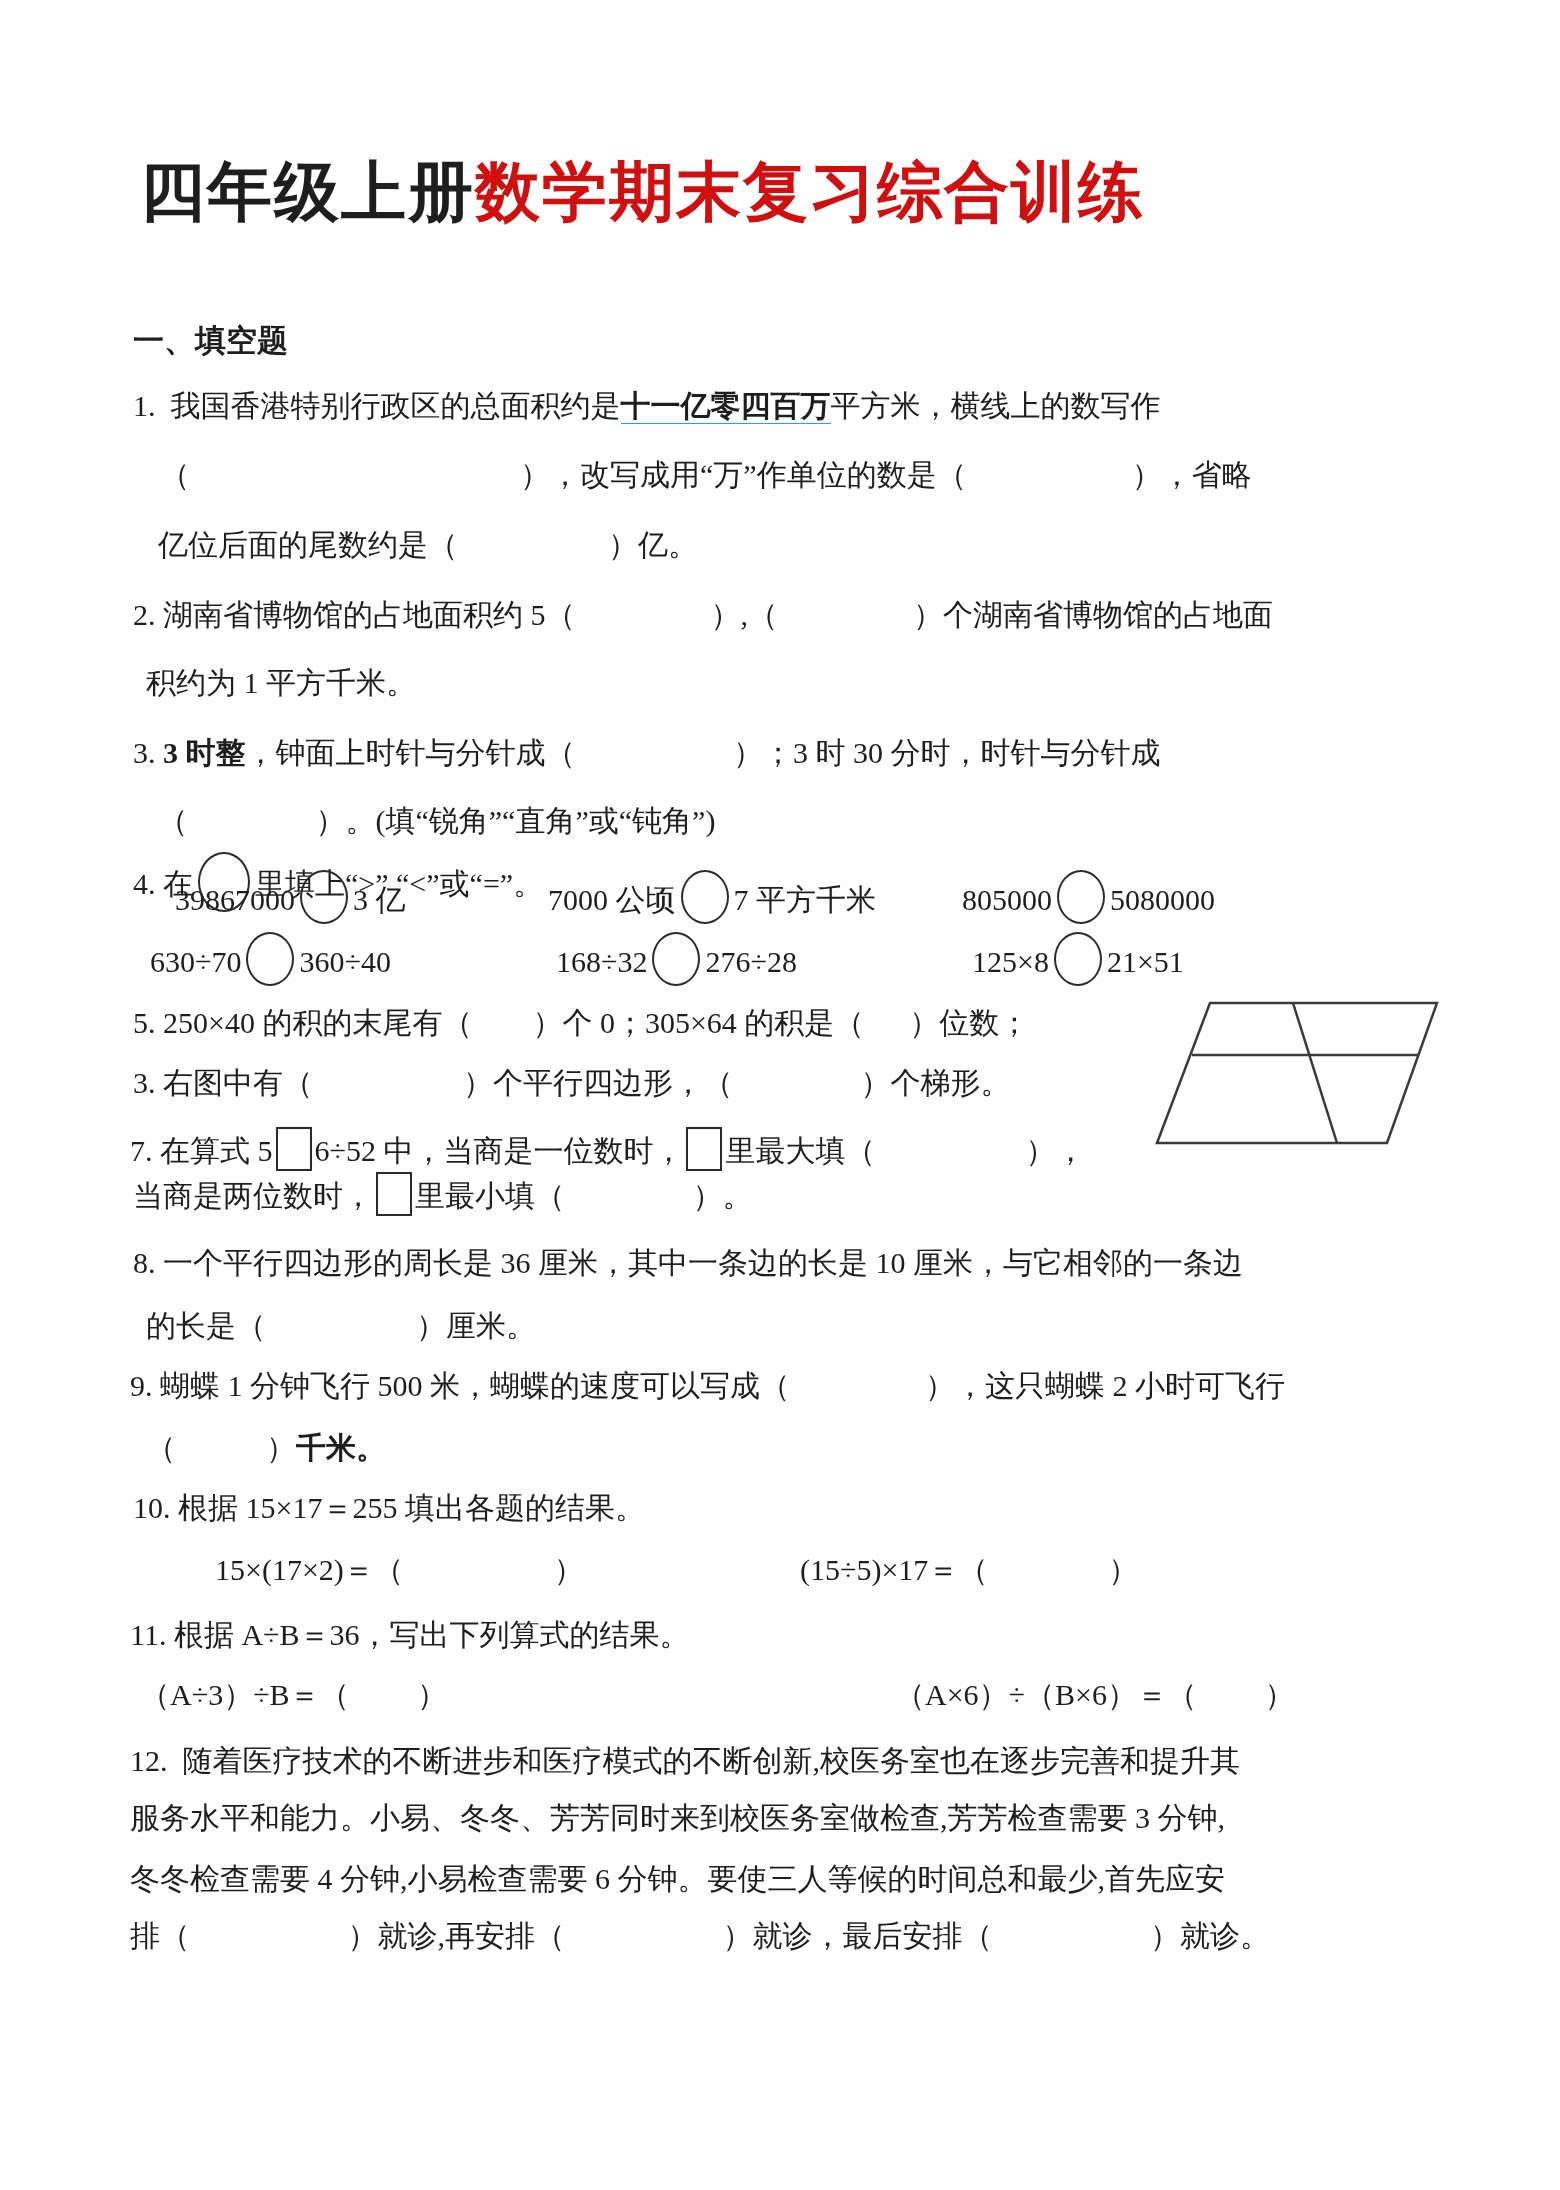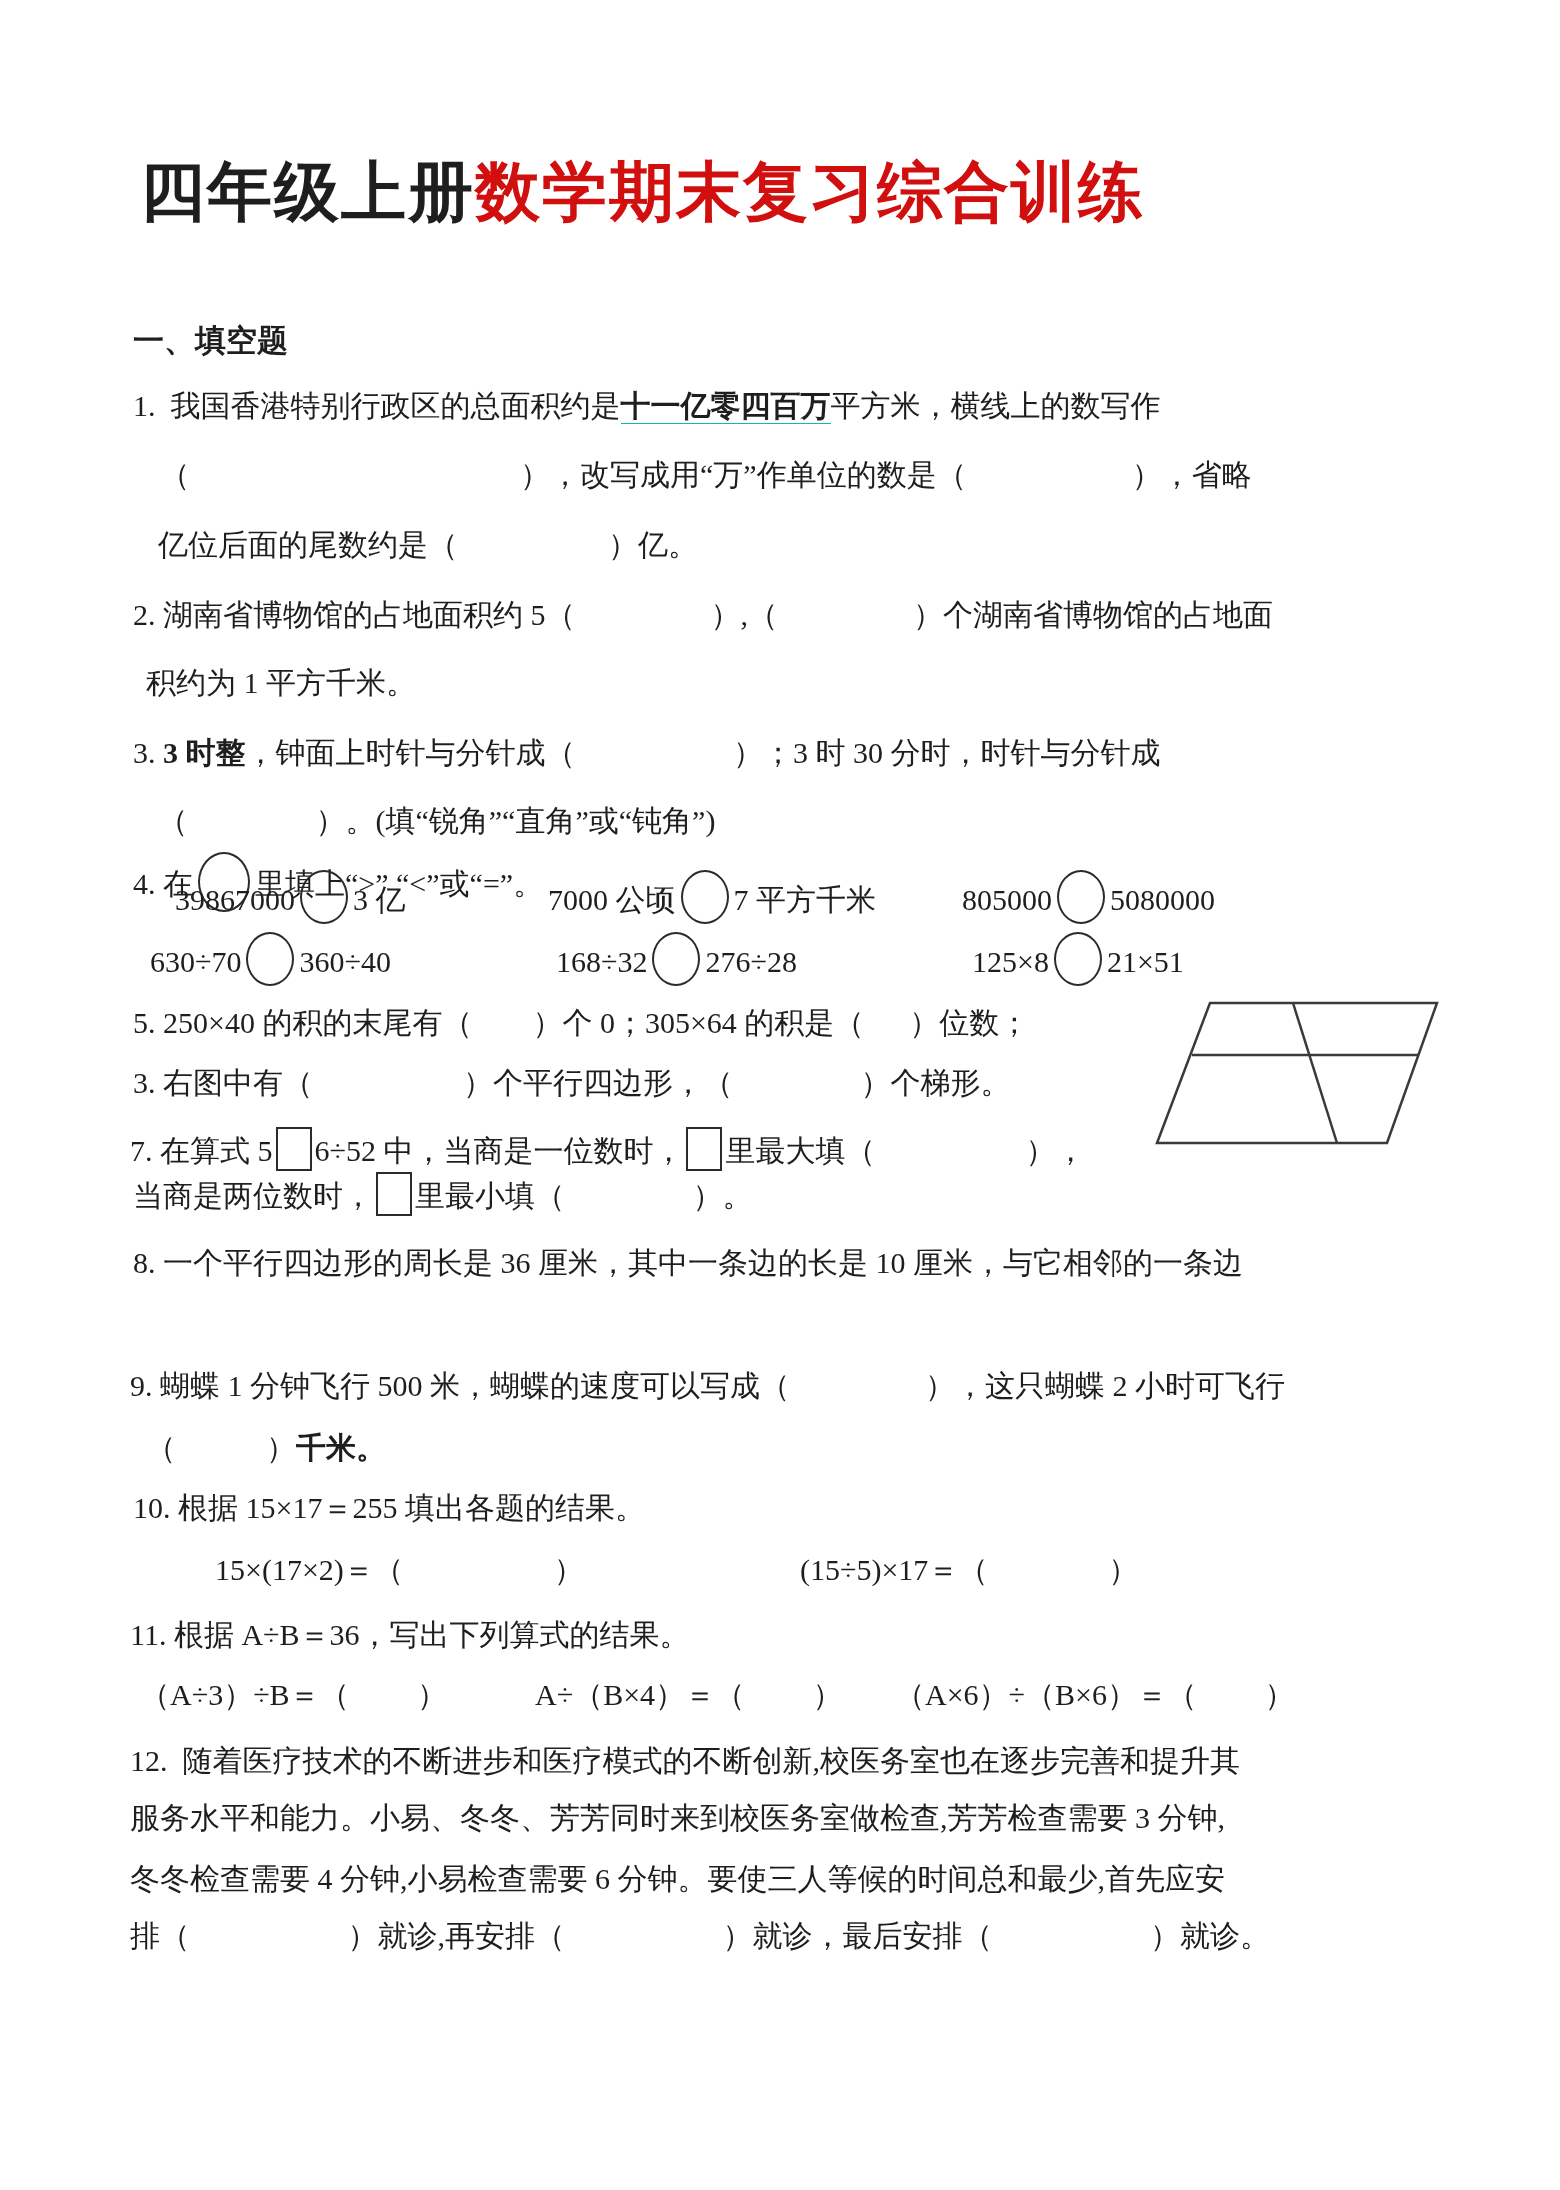--- a/index.html
+++ b/index.html
@@ -76,31 +76,31 @@
   <svg style="left:1150px;top:993px;" width="300" height="162" viewBox="0 0 300 162">
     <polygon points="60,10 287,10 237,150 7,150" fill="none" stroke="#3a3a3a" stroke-width="2.5"></polygon>
     <line x1="42" y1="62" x2="269" y2="62" stroke="#3a3a3a" stroke-width="2.5"></line>
     <line x1="143" y1="10" x2="187" y2="150" stroke="#3a3a3a" stroke-width="2.5"></line>
   </svg>
 
   <div class="ln" style="left:130px;top:1110px;margin-top:17px;"><span>7. 在算式 5</span><span class="sq"></span><span>6÷52 中，当商是一位数时，</span><span class="sq"></span><span>里最大填（                    ），</span></div>
   <div class="ln" style="left:133px;top:1172px;"><span>当商是两位数时，</span><span class="sq"></span><span>里最小填（                 ）。</span></div>
 
   <div class="ln" style="left:133px;top:1240px;">8. 一个平行四边形的周长是 36 厘米，其中一条边的长是 10 厘米，与它相邻的一条边</div>
+  <div class="ln" style="left:146px;top:1303px;">的长是（                    ）厘米。</div>
 
   <div class="ln" style="left:130px;top:1363px;">9. 蝴蝶 1 分钟飞行 500 米，蝴蝶的速度可以写成（                  ），这只蝴蝶 2 小时可飞行</div>
   <div class="ln" style="left:146px;top:1425px;"><span>（            ）</span><span class="b">千米。</span></div>
 
   <div class="ln" style="left:133px;top:1485px;">10. 根据 15×17＝255 填出各题的结果。</div>
   <div class="part" style="left:215px;top:1547px;">15×(17×2)＝（                    ）</div>
   <div class="part" style="left:800px;top:1547px;">(15÷5)×17＝（                ）</div>
 
   <div class="ln" style="left:130px;top:1612px;">11. 根据 A÷B＝36，写出下列算式的结果。</div>
   <div class="part" style="left:140px;top:1672px;">（A÷3）÷B＝（         ）</div>
-  <div class="part" style="left:535px;top:1672px;">A÷（B×4）＝（         ）</div>
   <div class="part" style="left:895px;top:1672px;">（A×6）÷（B×6）＝（         ）</div>
 
   <div class="ln" style="left:130px;top:1738px;">12.  随着医疗技术的不断进步和医疗模式的不断创新,校医务室也在逐步完善和提升其</div>
   <div class="ln" style="left:130px;top:1795px;">服务水平和能力。小易、冬冬、芳芳同时来到校医务室做检查,芳芳检查需要 3 分钟,</div>
   <div class="ln" style="left:130px;top:1856px;">冬冬检查需要 4 分钟,小易检查需要 6 分钟。要使三人等候的时间总和最少,首先应安</div>
   <div class="ln" style="left:130px;top:1913px;">排（                     ）就诊,再安排（                     ）就诊，最后安排（                     ）就诊。</div>
 
 </div>
 
 </body></html>

